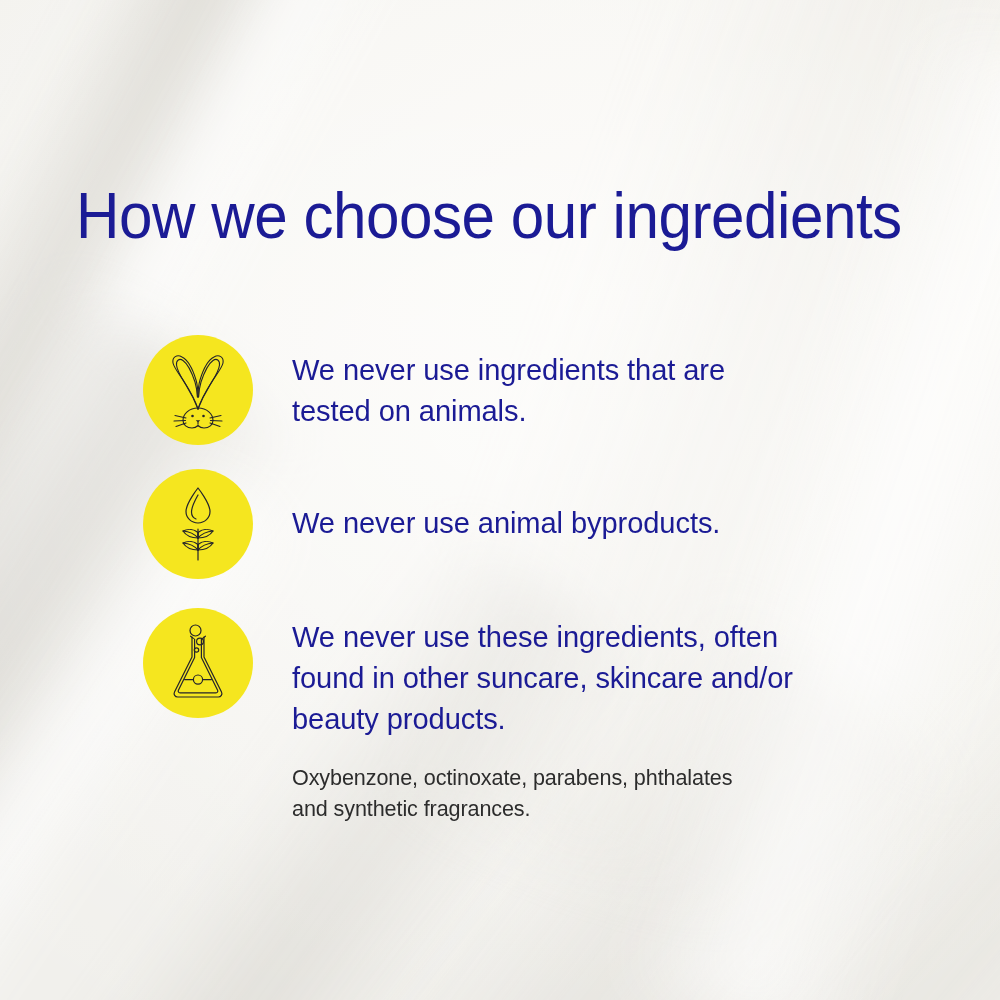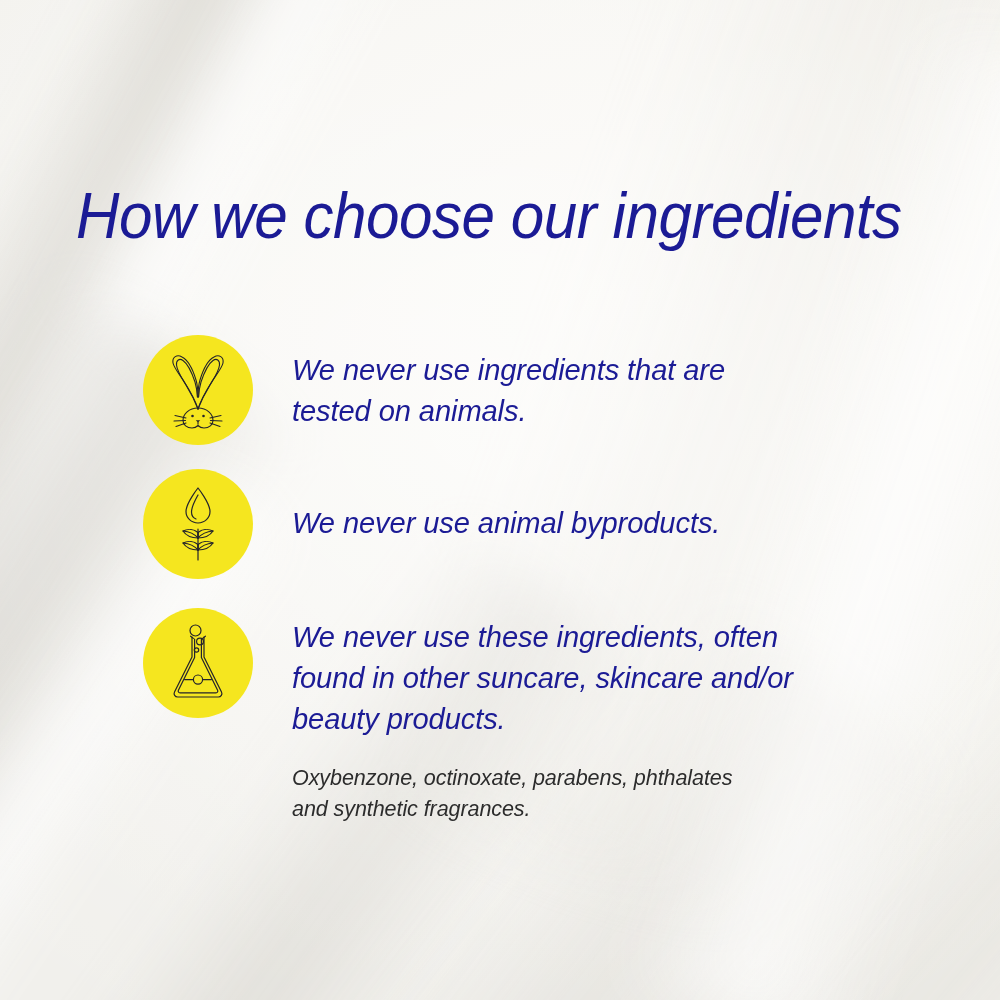--- a/index.html
+++ b/index.html
@@ -97,21 +97,20 @@
   .bg-vignette {
     position: absolute;
     inset: 0;
     background: radial-gradient(ellipse 1150px 1000px at 50% 42%, rgba(255,255,255,0.55) 0%, rgba(255,255,255,0) 70%);
   }
 
   
   .content {
     position: absolute;
     inset: 0;
-    font-style: italic;
   }
 
   .headline {
     position: absolute;
     left: 76px;
     top: 184px;
     font-size: 64px;
     line-height: 1.0;
     font-weight: 400;
     letter-spacing: -0.5px;

